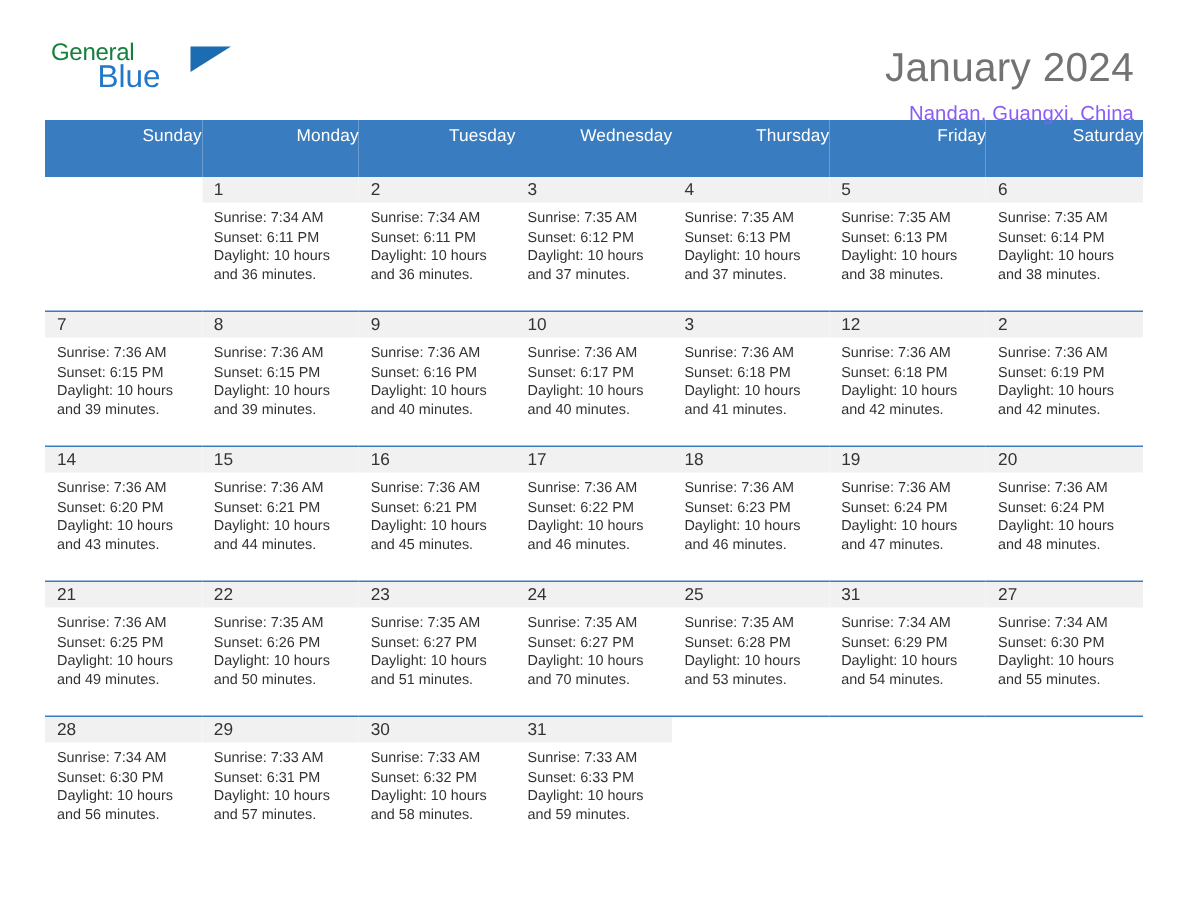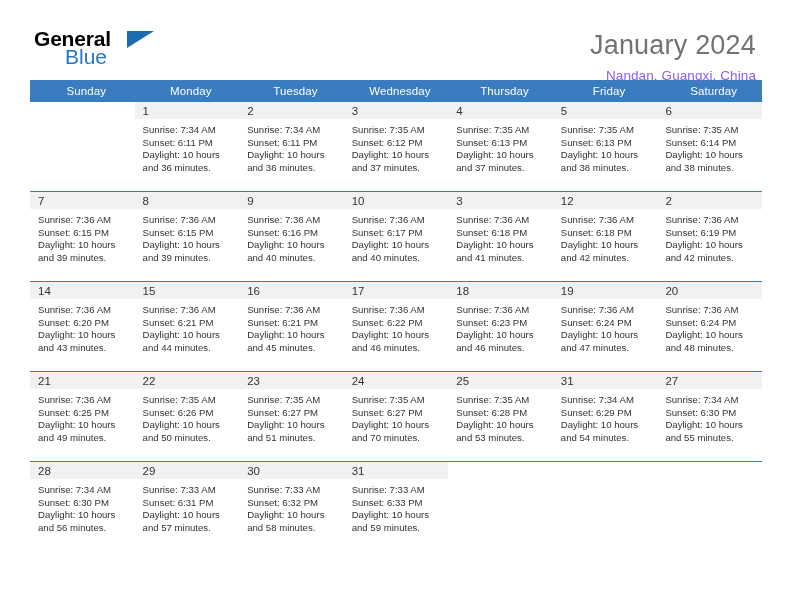--- a/index.html
+++ b/index.html
@@ -25,25 +25,25 @@
     padding: 28px 36px 0 34px;
     height: 76px;
   }
   .logo {
     position: relative;
     width: 120px;
     height: 48px;
     line-height: 1;
   }
   .logo-general {
-    font-size: 21px;
-    color: #000000;
+    font-size: 16px;
+    color: #15803d;
     letter-spacing: -0.2px;
     display: block;
-    font-weight: 700;
+    font-weight: 400;
   }
   .logo-blue {
     font-size: 21px;
     color: #2277c8;
     display: block;
     margin-left: 31px;
     margin-top: -3px;
     font-weight: 400;
   }
   .logo-tri {
@@ -79,22 +79,22 @@
     margin: 4px 30px 0 30px;
     width: 732px;
     border-collapse: collapse;
     table-layout: fixed;
   }
   .calendar th {
     background: #3a7cc0;
     color: #ffffff;
     font-size: 11.5px;
     font-weight: 400;
-    text-align: center;
-    padding: 5px 0 5px 8px;
+    text-align: right;
+    padding: 5px 0 21px 8px;
     height: 22px;
     letter-spacing: 0.1px;
   }
   .calendar td {
     vertical-align: top;
     padding: 0;
     width: 104.57px;
     border-top: 1px solid #3a7cc0;
   }
   .calendar tr.week:first-child td { border-top: none; }

